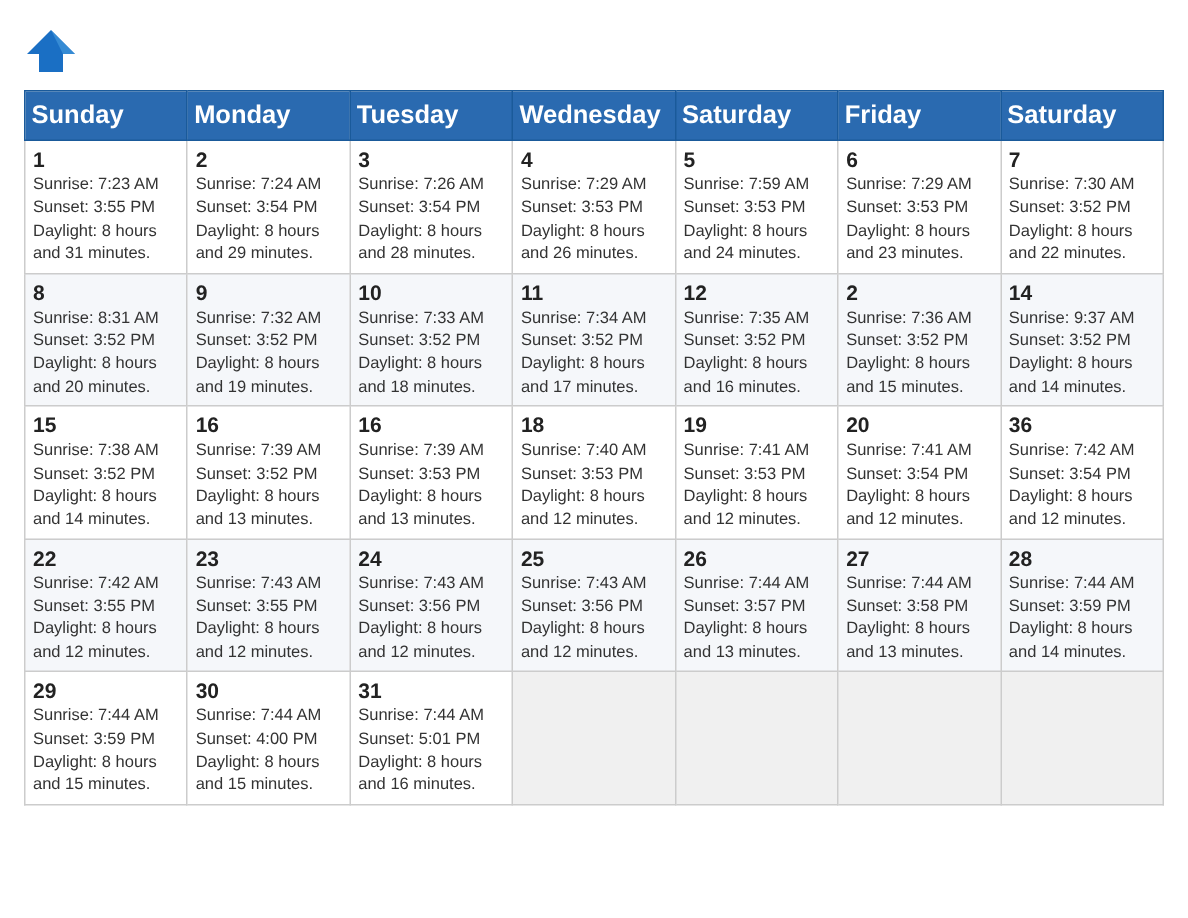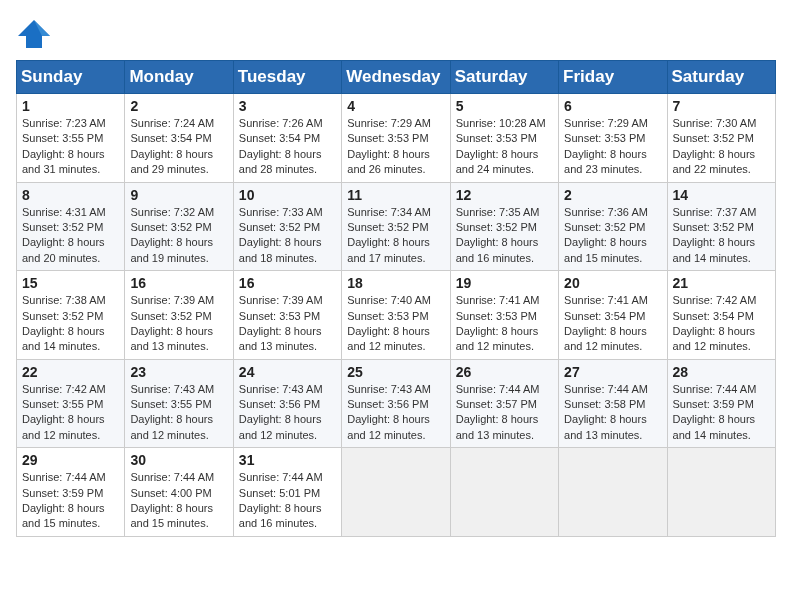--- a/index.html
+++ b/index.html
@@ -146,21 +146,21 @@
         <span class="day-num">4</span>
         <div class="day-info">
           <span>Sunrise: 7:29 AM</span><br>
           <span>Sunset: 3:53 PM</span><br>
           <span>Daylight: 8 hours and 26 minutes.</span>
         </div>
       </td>
         <td>
         <span class="day-num">5</span>
         <div class="day-info">
-          <span>Sunrise: 10:28 AM</span><br>
+          <span>Sunrise: 7:59 AM</span><br>
           <span>Sunset: 3:53 PM</span><br>
           <span>Daylight: 8 hours and 24 minutes.</span>
         </div>
       </td>
         <td>
         <span class="day-num">6</span>
         <div class="day-info">
           <span>Sunrise: 7:29 AM</span><br>
           <span>Sunset: 3:53 PM</span><br>
           <span>Daylight: 8 hours and 23 minutes.</span>
@@ -172,21 +172,21 @@
           <span>Sunrise: 7:30 AM</span><br>
           <span>Sunset: 3:52 PM</span><br>
           <span>Daylight: 8 hours and 22 minutes.</span>
         </div>
       </td>
       </tr>
       <tr>
         <td>
         <span class="day-num">8</span>
         <div class="day-info">
-          <span>Sunrise: 4:31 AM</span><br>
+          <span>Sunrise: 8:31 AM</span><br>
           <span>Sunset: 3:52 PM</span><br>
           <span>Daylight: 8 hours and 20 minutes.</span>
         </div>
       </td>
         <td>
         <span class="day-num">9</span>
         <div class="day-info">
           <span>Sunrise: 7:32 AM</span><br>
           <span>Sunset: 3:52 PM</span><br>
           <span>Daylight: 8 hours and 19 minutes.</span>
@@ -220,21 +220,21 @@
         <span class="day-num">2</span>
         <div class="day-info">
           <span>Sunrise: 7:36 AM</span><br>
           <span>Sunset: 3:52 PM</span><br>
           <span>Daylight: 8 hours and 15 minutes.</span>
         </div>
       </td>
         <td>
         <span class="day-num">14</span>
         <div class="day-info">
-          <span>Sunrise: 7:37 AM</span><br>
+          <span>Sunrise: 9:37 AM</span><br>
           <span>Sunset: 3:52 PM</span><br>
           <span>Daylight: 8 hours and 14 minutes.</span>
         </div>
       </td>
       </tr>
       <tr>
         <td>
         <span class="day-num">15</span>
         <div class="day-info">
           <span>Sunrise: 7:38 AM</span><br>
@@ -276,21 +276,21 @@
       </td>
         <td>
         <span class="day-num">20</span>
         <div class="day-info">
           <span>Sunrise: 7:41 AM</span><br>
           <span>Sunset: 3:54 PM</span><br>
           <span>Daylight: 8 hours and 12 minutes.</span>
         </div>
       </td>
         <td>
-        <span class="day-num">21</span>
+        <span class="day-num">36</span>
         <div class="day-info">
           <span>Sunrise: 7:42 AM</span><br>
           <span>Sunset: 3:54 PM</span><br>
           <span>Daylight: 8 hours and 12 minutes.</span>
         </div>
       </td>
       </tr>
       <tr>
         <td>
         <span class="day-num">22</span>

